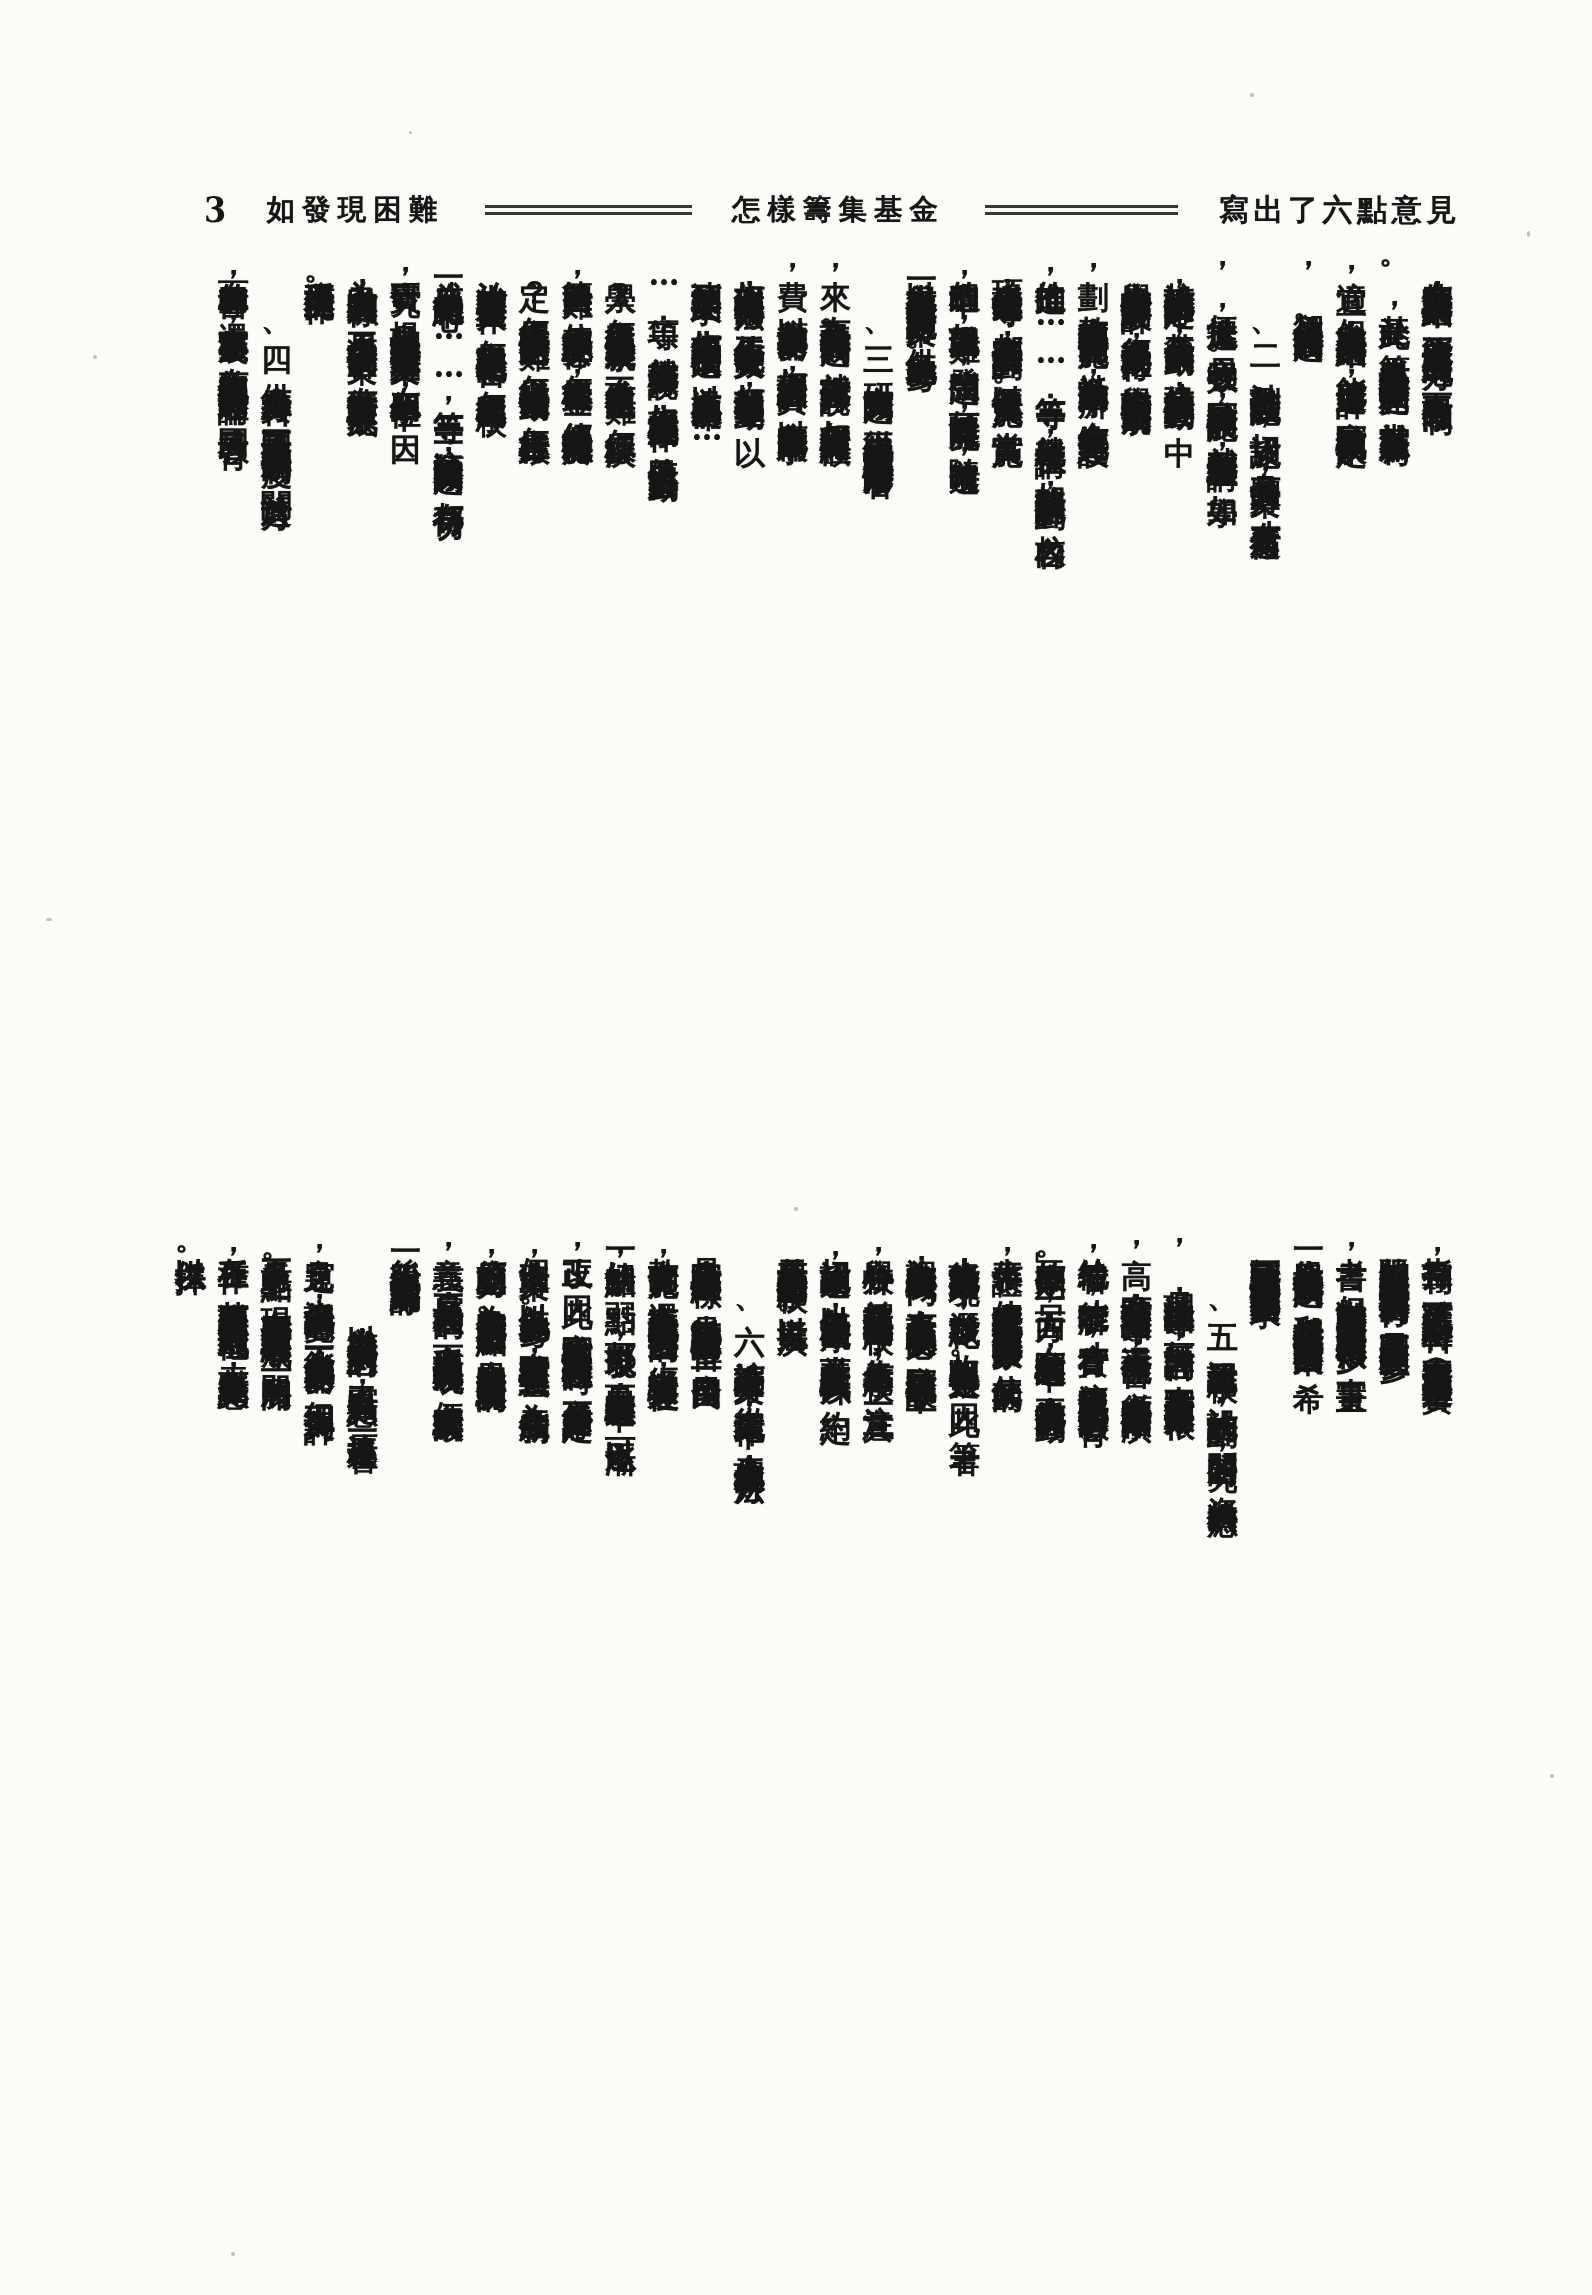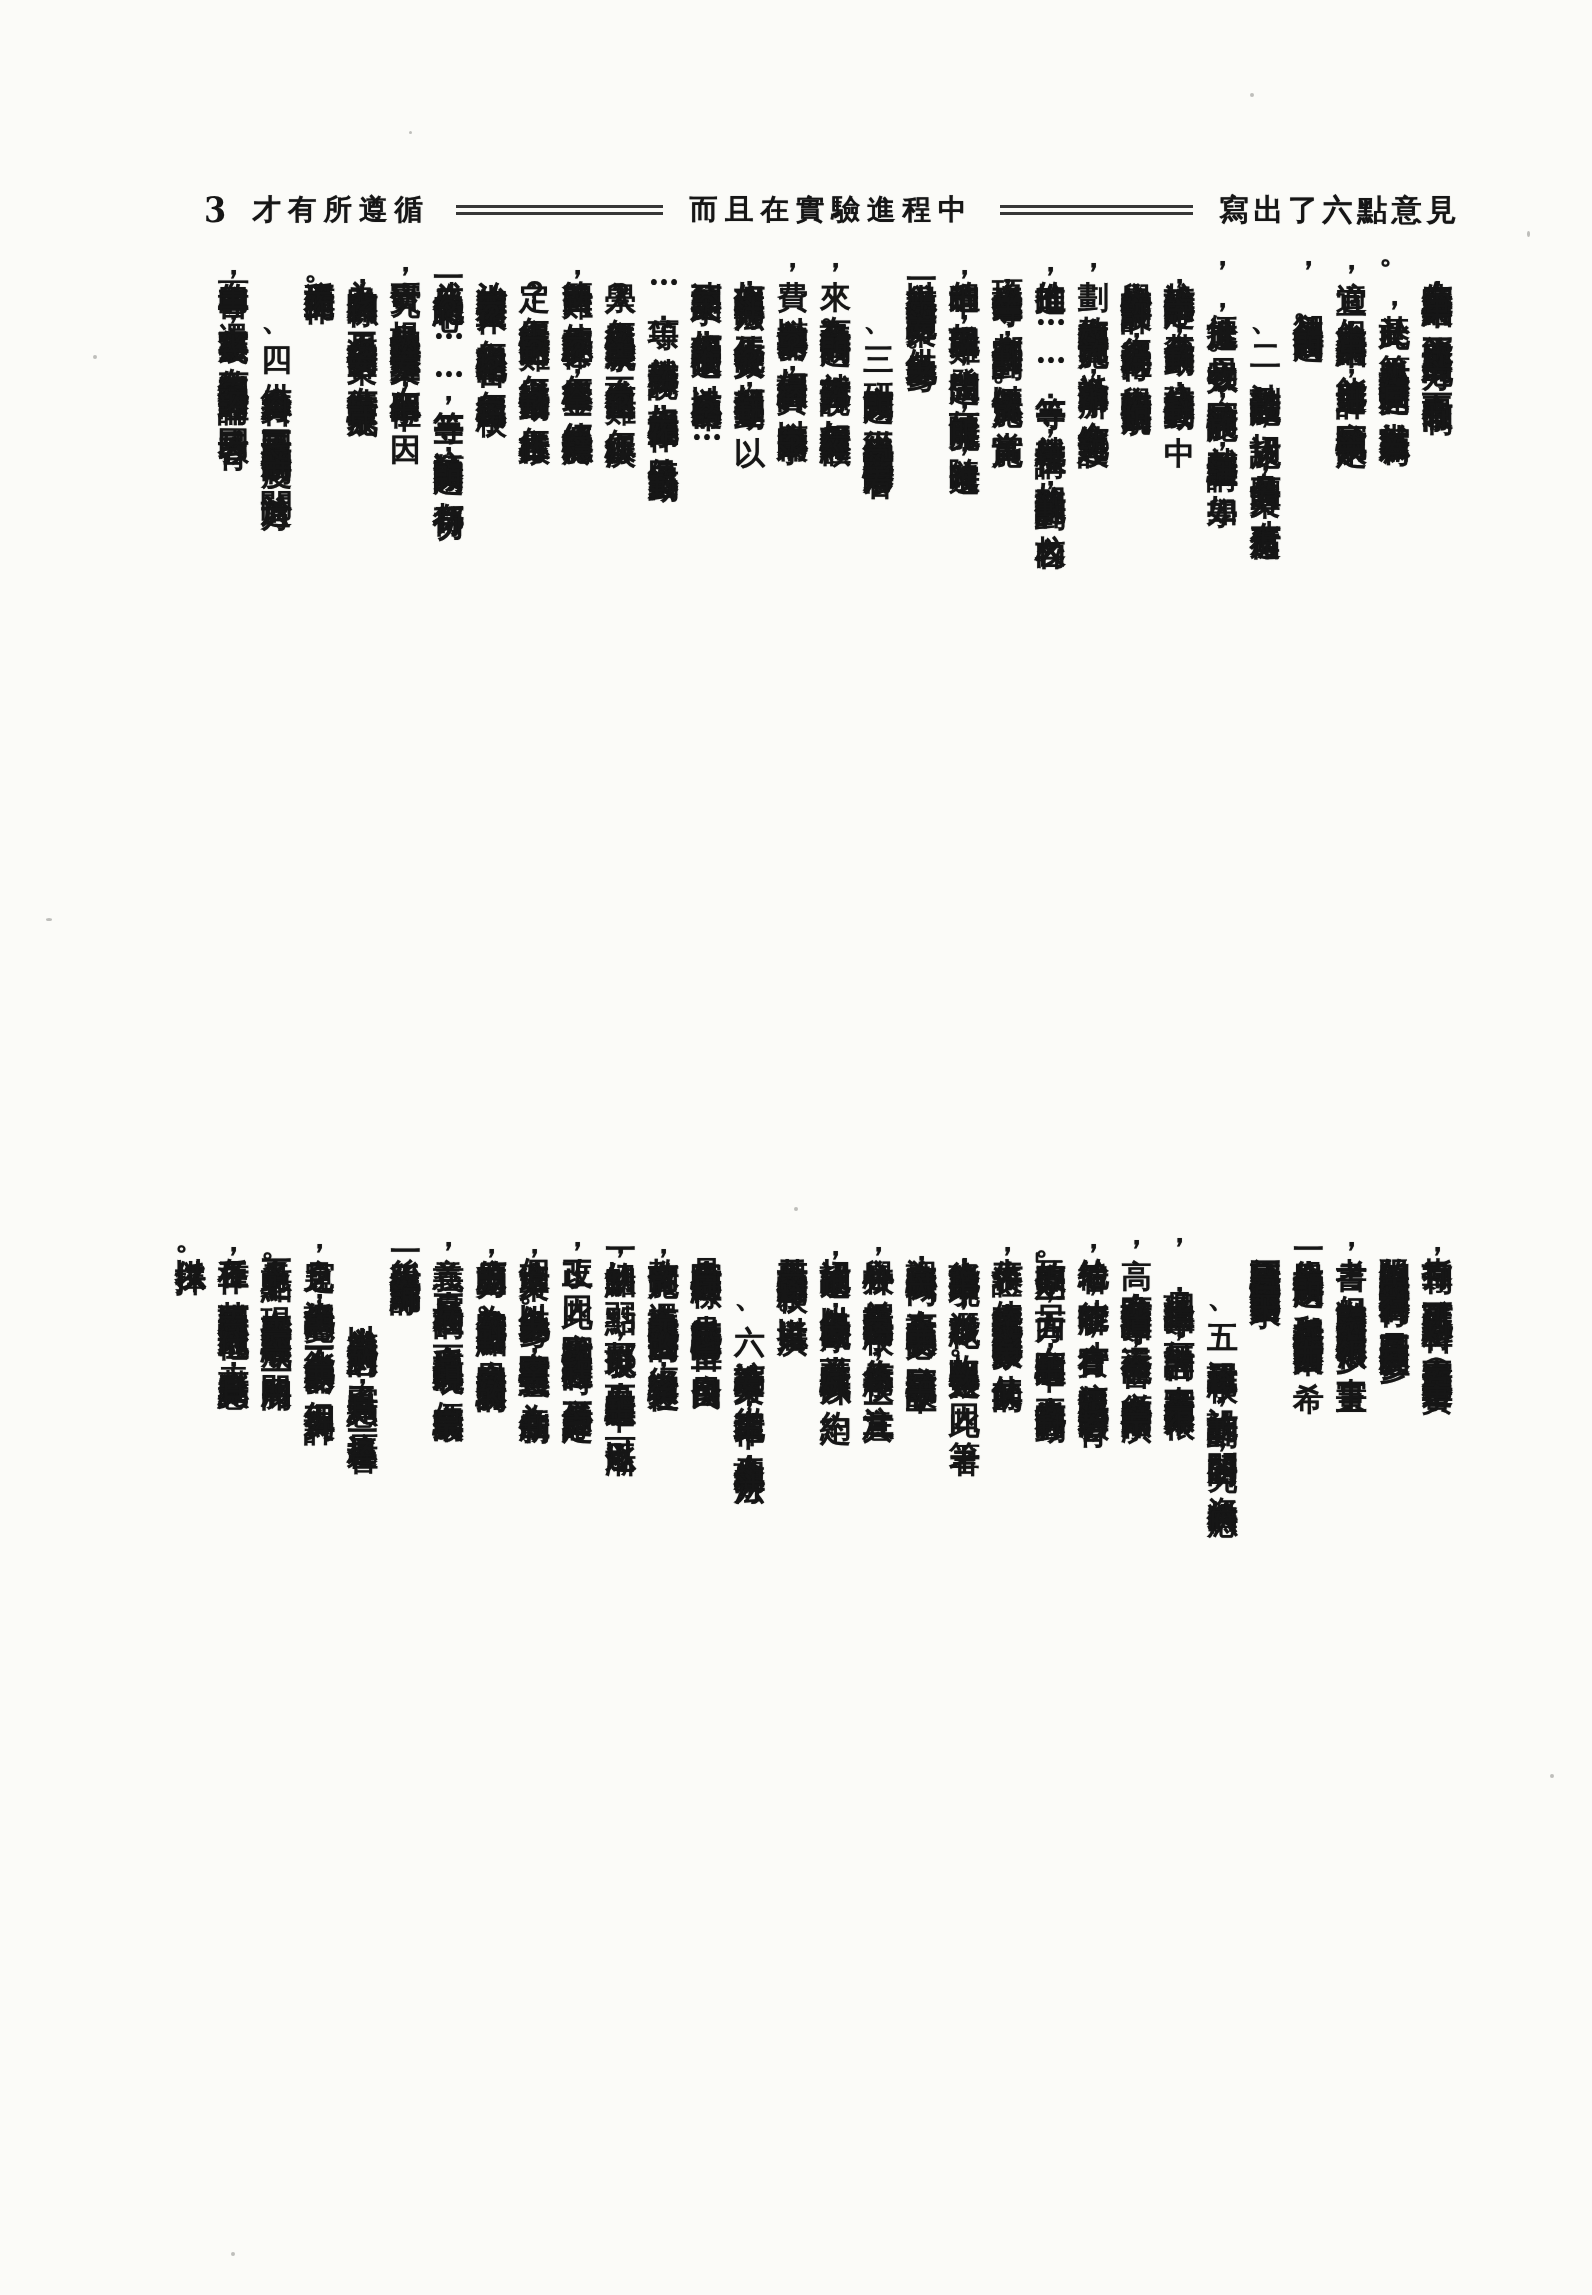--- a/index.html
+++ b/index.html
@@ -100,23 +100,23 @@
   .noise i:nth-child(7){ left: 409px;  top: 131px;  width: 3.1px; height: 3.1px;}
   .noise i:nth-child(8){ left: 1550px; top: 1774px; }
 </style>
 </head>
 <body>
 
 <div class="page">
 
   <div class="header">
     <span class="page-num">3</span>
-    <span class="header-text">才有所遵循</span>
+    <span class="header-text">如發現困難</span>
     <span class="dbl-rule"></span>
-    <span class="header-text">而且在實驗進程中</span>
+    <span class="header-text">怎樣籌集基金</span>
     <span class="dbl-rule right"></span>
     <span class="header-text header-title">寫出了六點意見</span>
   </div>
 
   <div class="vblock upper">
       <div class="col">在使實驗所得的結果，能普遍適用於一般的地方，而不致有限制</div>
       <div class="col">。基於此，筆者以為為設計與指導的便利起見，當然以在泰和為</div>
       <div class="col">適宜，但為求將來所得的結果，能普遍適用計，實驗區域的決定</div>
       <div class="col">，卻是值得考慮的問題。</div>
       <div class="col">　　二、計劃具體設施　一切設施，有具體的方案，才有所遵循</div>

